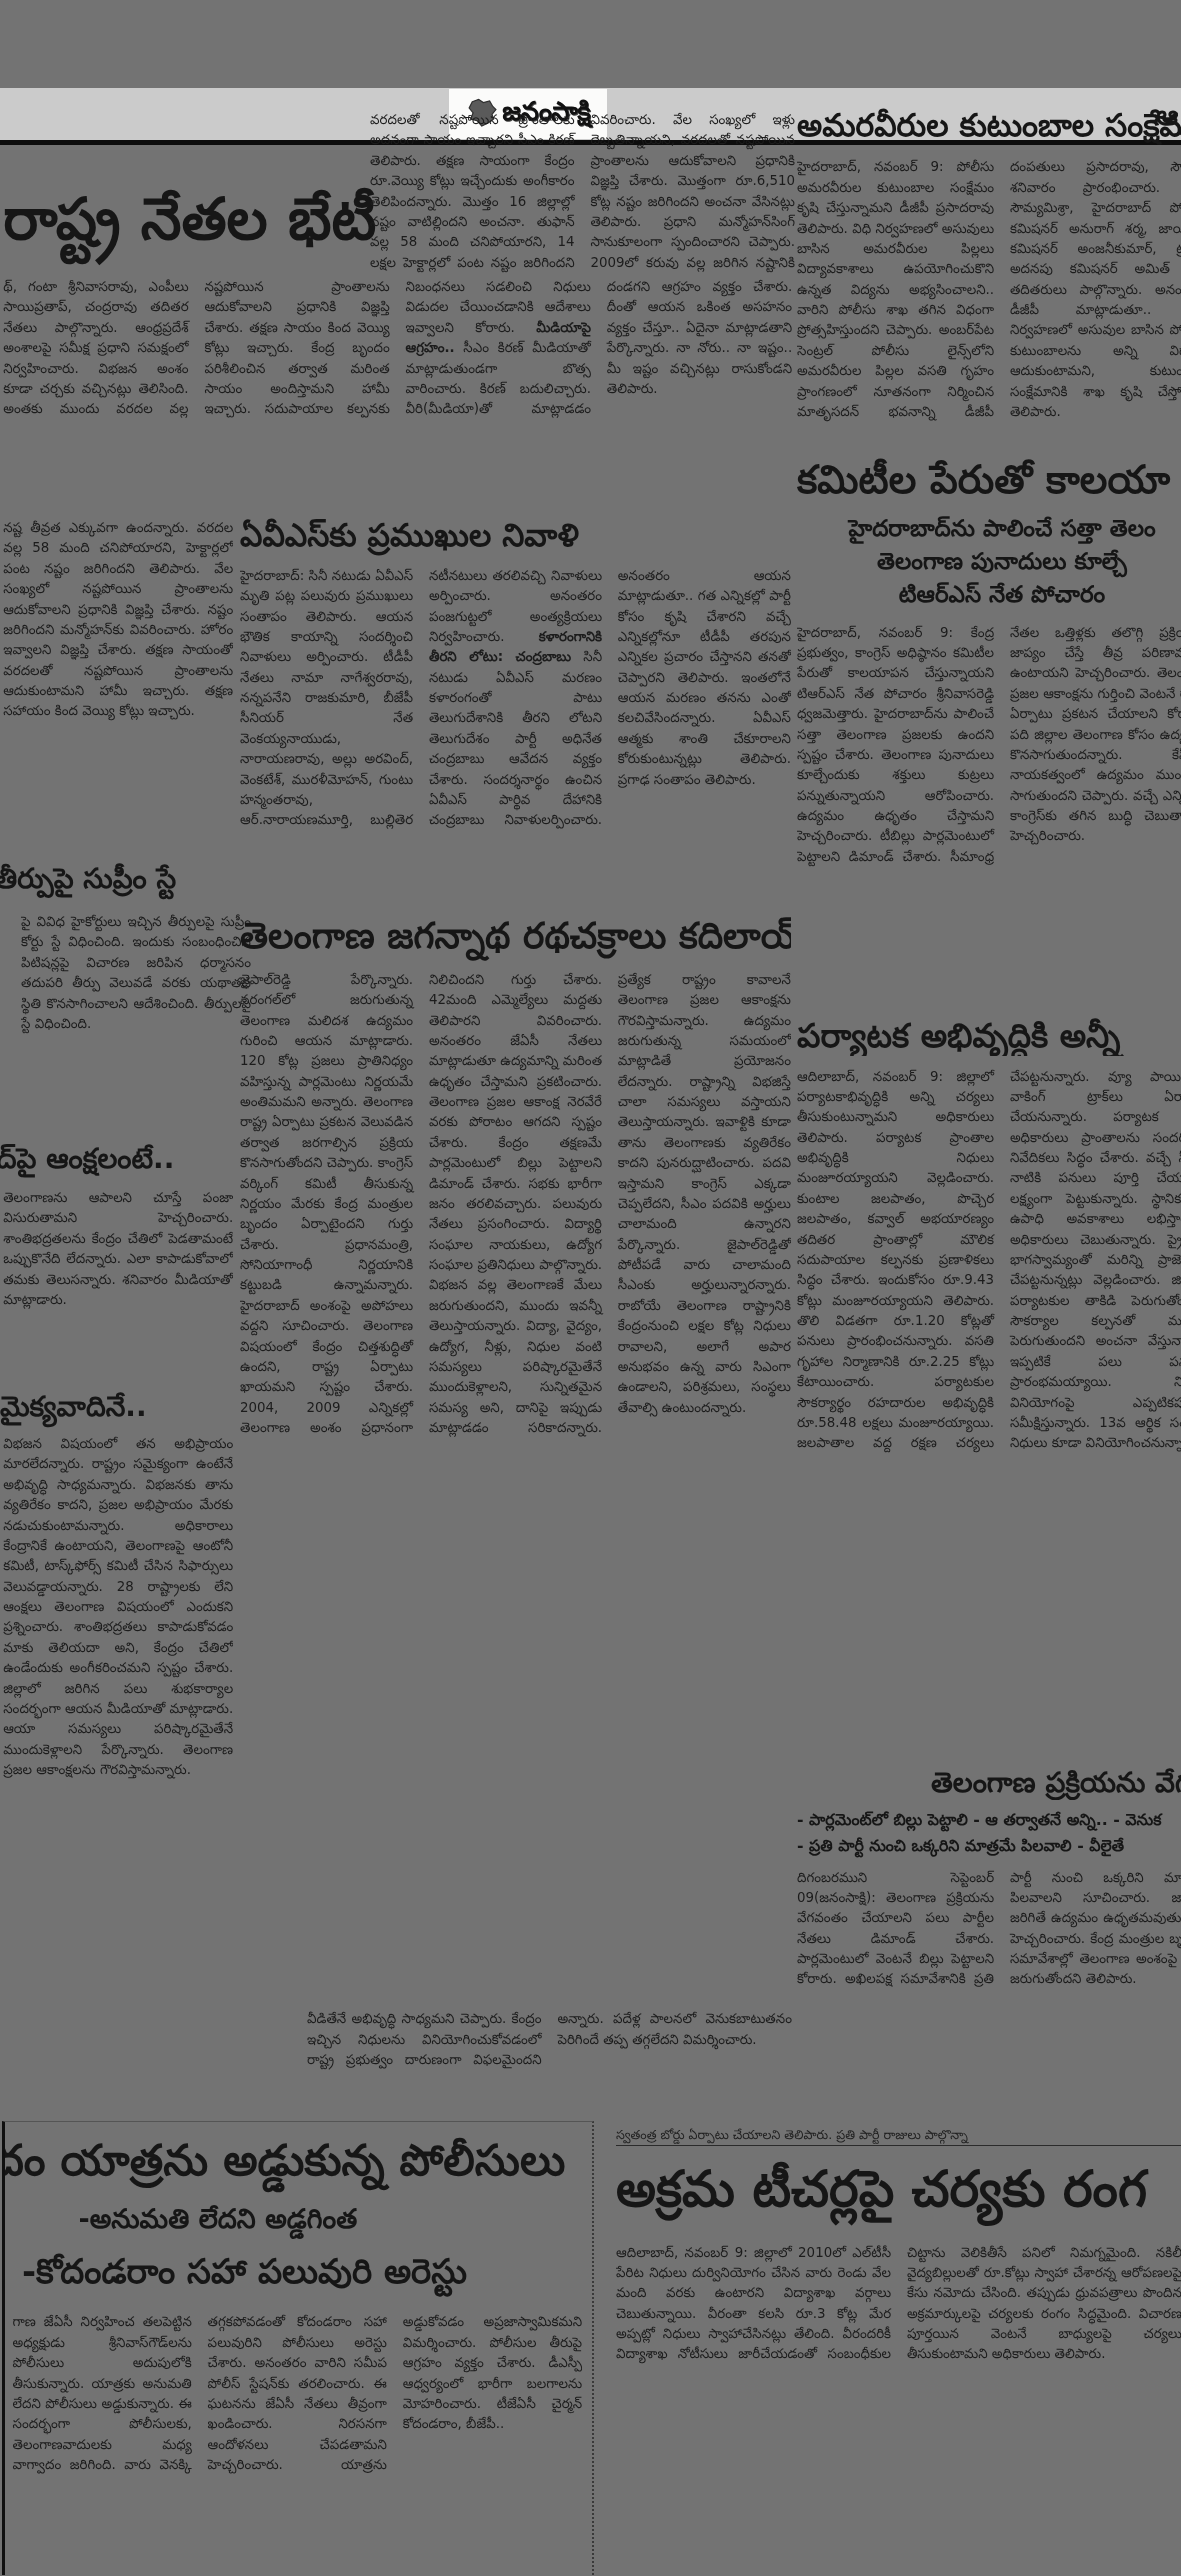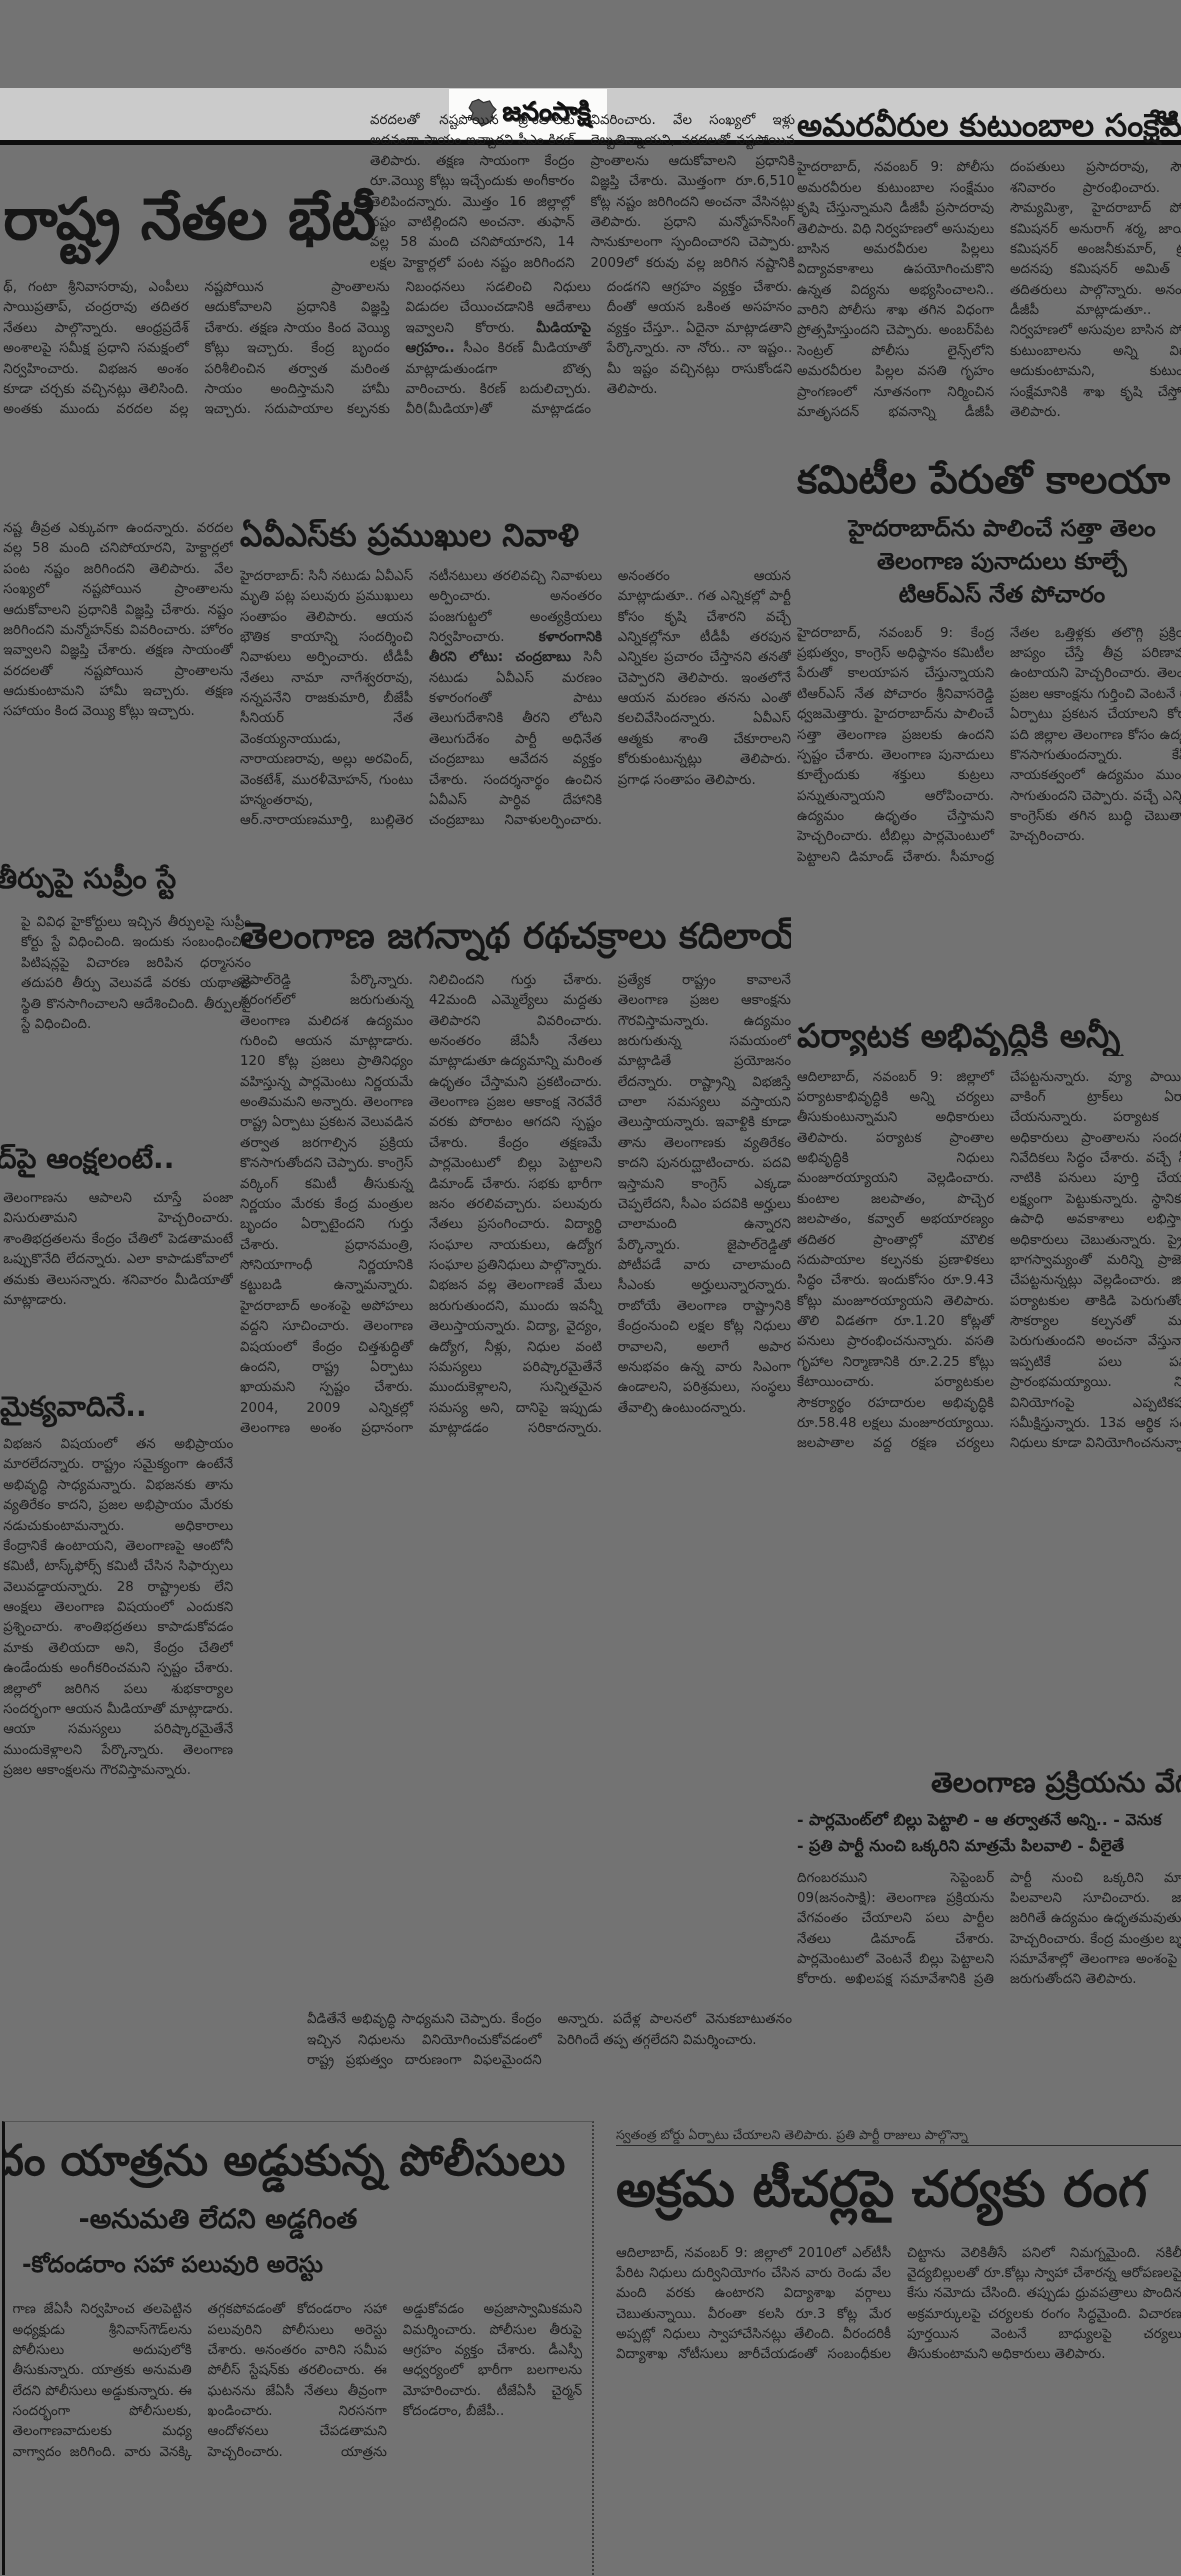--- a/index.html
+++ b/index.html
@@ -110,21 +110,21 @@
   <div class="abs" style="left:797px;top:1766px;width:410px;height:353px;overflow:hidden;">
     <div class="h-sm" style="margin-left:134px;overflow:hidden;">తెలంగాణ ప్రక్రియను వేగవం</div>
     <div class="bullets" style="margin-top:7.9px;">- పార్లమెంట్‌లో బిల్లు పెట్టాలి    - ఆ తర్వాతనే అన్ని..    - వెనుక</div>
     <div class="bullets">- ప్రతి పార్టీ నుంచి ఒక్కరిని మాత్రమే పిలవాలి    - వీలైతే</div>
     <div class="body cols2" style="height:236px;margin-top:9.5px;">దిగంబరముని సెప్టెంబర్ 09(జనంసాక్షి): తెలంగాణ ప్రక్రియను వేగవంతం చేయాలని పలు పార్టీల నేతలు డిమాండ్ చేశారు. పార్లమెంటులో వెంటనే బిల్లు పెట్టాలని కోరారు. అఖిలపక్ష సమావేశానికి ప్రతి పార్టీ నుంచి ఒక్కరిని మాత్రమే పిలవాలని సూచించారు. జాప్యం జరిగితే ఉద్యమం ఉధృతమవుతుందని హెచ్చరించారు. కేంద్ర మంత్రుల బృందం సమావేశాల్లో తెలంగాణ అంశంపై చర్చ జరుగుతోందని తెలిపారు.</div>
   </div>
 
   <div class="abs pad-box">
     <div class="h-xl" style="margin-left:-19px;margin-top:7.9px;">దం యాత్రను అడ్డుకున్న పోలీసులు</div>
     <div class="h-sm" style="font-size:27px;margin-left:66px;margin-top:17.3px;">-అనుమతి లేదని అడ్డగింత</div>
-    <div class="h-sm" style="font-size:23px;margin-left:9.5px;margin-top:15.8px;">-కోదండరాం సహా పలువురి అరెస్టు</div>
+    <div class="h-sm" style="font-size:34px;margin-left:9.5px;margin-top:15.8px;">-కోదండరాం సహా పలువురి అరెస్టు</div>
     <div class="body cols3" style="height:228px;margin-top:20.5px;">గాణ జేఏసీ నిర్వహించ తలపెట్టిన అధ్యక్షుడు శ్రీనివాస్‌గౌడ్‌లను పోలీసులు అదుపులోకి తీసుకున్నారు. యాత్రకు అనుమతి లేదని పోలీసులు అడ్డుకున్నారు. ఈ సందర్భంగా పోలీసులకు, తెలంగాణవాదులకు మధ్య వాగ్వాదం జరిగింది. వారు వెనక్కి తగ్గకపోవడంతో కోదండరాం సహా పలువురిని పోలీసులు అరెస్టు చేశారు. అనంతరం వారిని సమీప పోలీస్ స్టేషన్‌కు తరలించారు. ఈ ఘటనను జేఏసీ నేతలు తీవ్రంగా ఖండించారు. నిరసనగా ఆందోళనలు చేపడతామని హెచ్చరించారు. యాత్రను అడ్డుకోవడం అప్రజాస్వామికమని విమర్శించారు. పోలీసుల తీరుపై ఆగ్రహం వ్యక్తం చేశారు. డీఎస్పీ ఆధ్వర్యంలో భారీగా బలగాలను మోహరించారు. టీజేఏసీ చైర్మన్ కోదండరాం, బీజేపీ..</div>
   </div>
 
   <div class="abs teach-wrap">
     <div class="teach-topline">స్వతంత్ర బోర్డు ఏర్పాటు చేయాలని తెలిపారు. ప్రతి పార్టీ      రాజులు పాల్గొన్నా</div>
     <div class="teach-headwrap">
       <div class="h-teach">అక్రమ టీచర్లపై చర్యకు రంగ</div>
     </div>
     <div class="body cols2" style="height:260px;margin-top:20.5px;">ఆదిలాబాద్, నవంబర్ 9: జిల్లాలో 2010లో ఎల్‌టీసీ పేరిట నిధులు దుర్వినియోగం చేసిన వారు రెండు వేల మంది వరకు ఉంటారని విద్యాశాఖ వర్గాలు చెబుతున్నాయి. వీరంతా కలసి రూ.3 కోట్ల మేర అప్పట్లో నిధులు స్వాహాచేసినట్లు తేలింది. వీరందరికీ విద్యాశాఖ నోటీసులు జారీచేయడంతో సంబంధీకుల చిట్టాను వెలికితీసే పనిలో నిమగ్నమైంది. నకిలీ వైద్యబిల్లులతో రూ.కోట్లు స్వాహా చేశారన్న ఆరోపణలపై కేసు నమోదు చేసింది. తప్పుడు ధ్రువపత్రాలు పొందిన అక్రమార్కులపై చర్యలకు రంగం సిద్ధమైంది. విచారణ పూర్తయిన వెంటనే బాధ్యులపై చర్యలు తీసుకుంటామని అధికారులు తెలిపారు.</div>
   </div>

